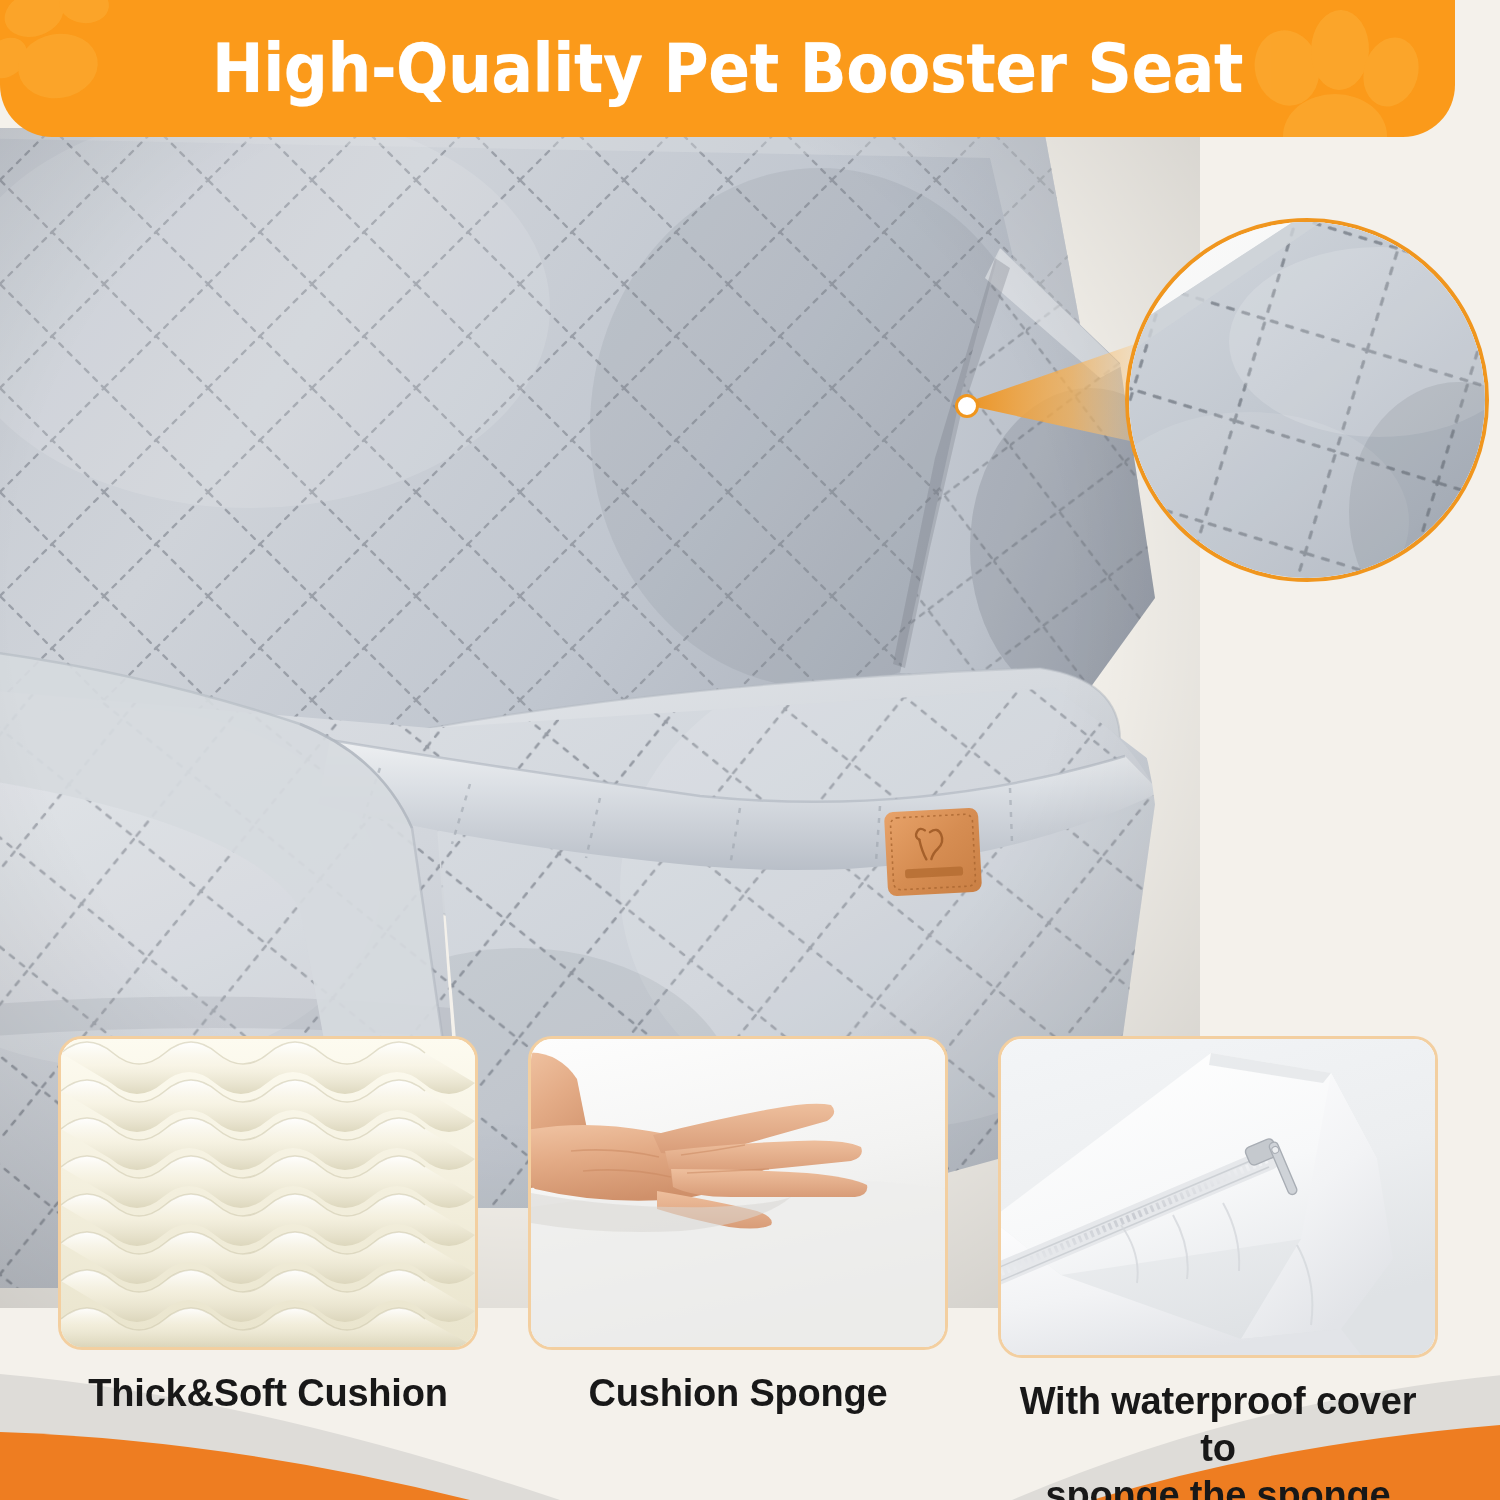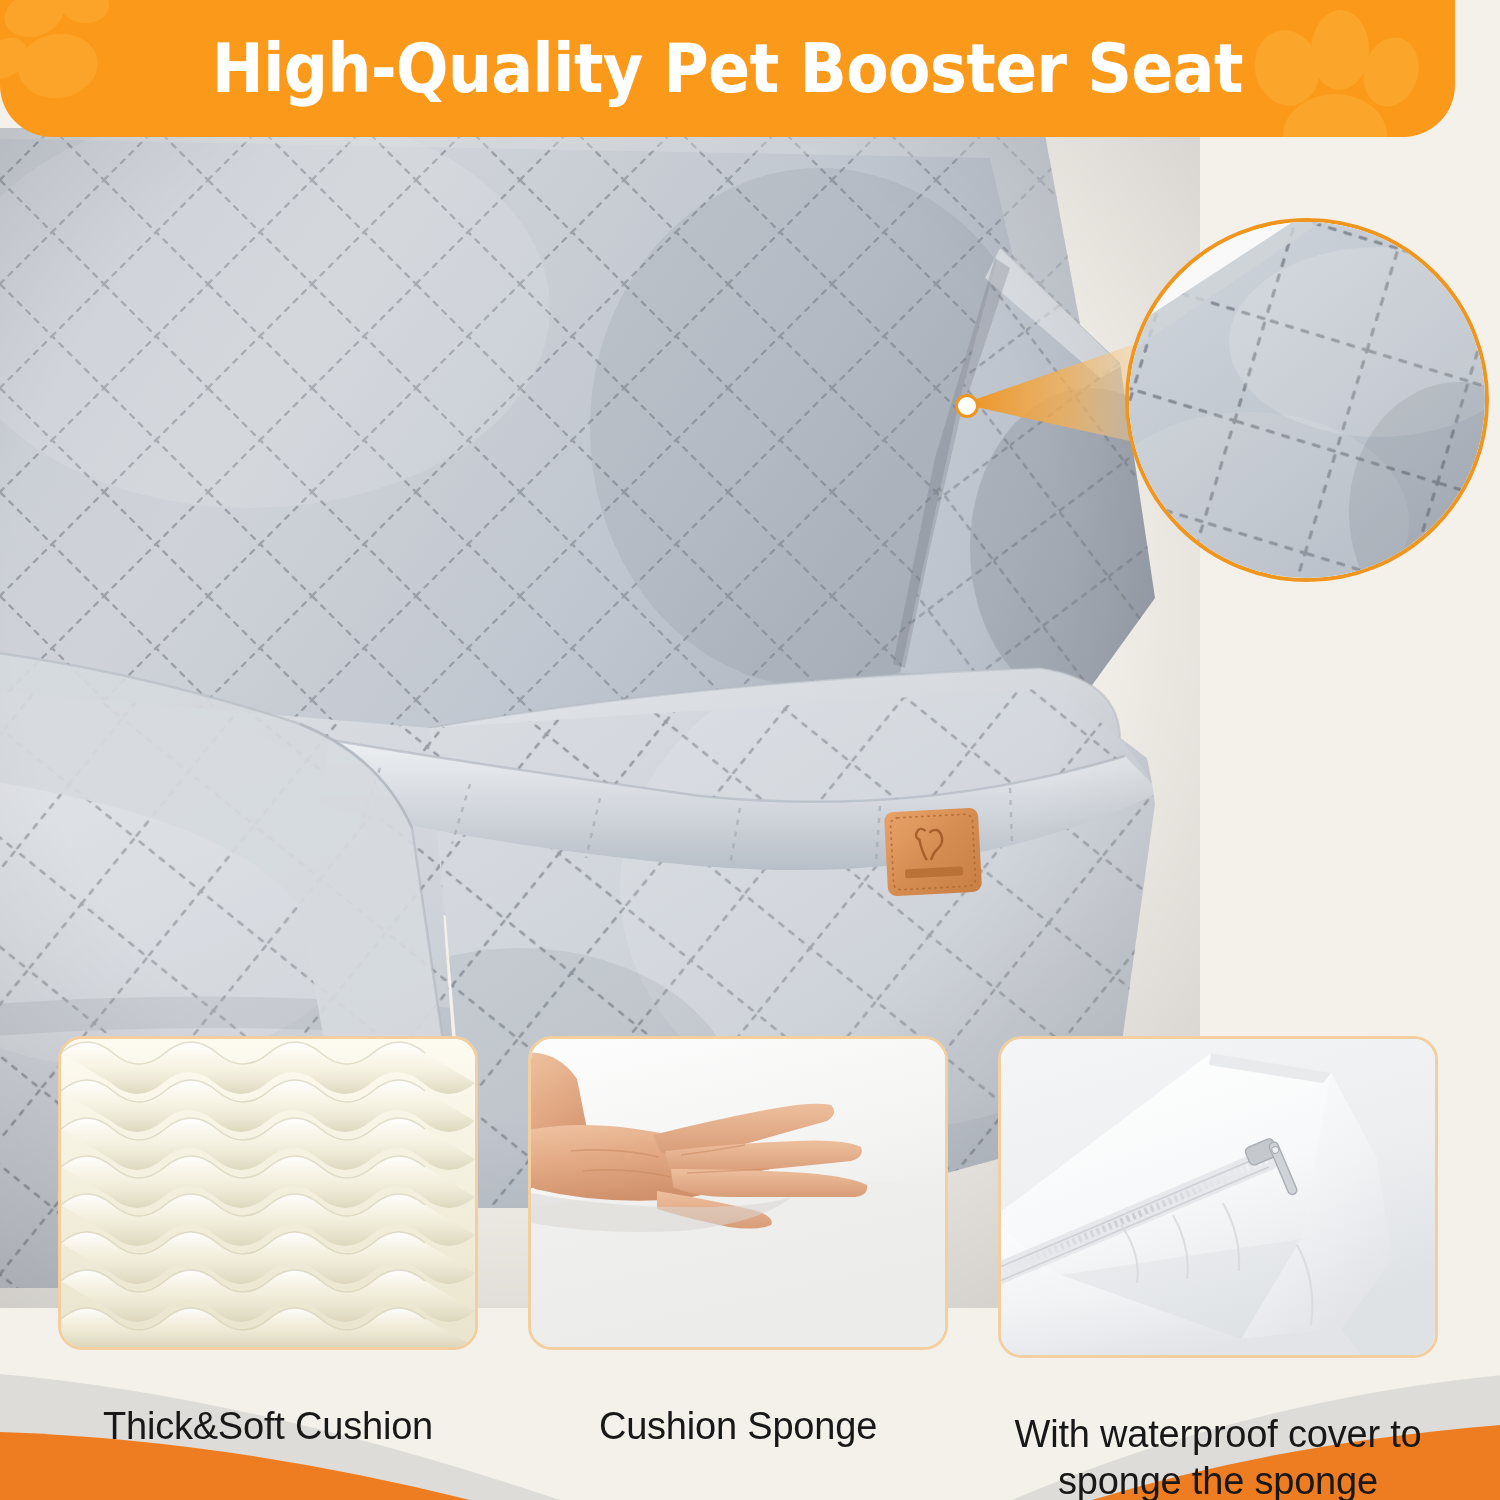--- a/index.html
+++ b/index.html
@@ -61,24 +61,23 @@
     position:absolute;left:0;top:0;
     border:3px solid #F3CFA0;
     border-radius:24px;
     overflow:hidden;
     background:#fff;
     box-sizing:border-box;
   }
   .panel-caption{
     position:absolute;left:0;width:100%;
     text-align:center;color:#181818;
-    font-size:38px;line-height:47px;font-weight:normal;
+    font-size:38px;line-height:47px;font-weight:bold;
     font-family:"Liberation Sans", sans-serif;
     letter-spacing:-.2px;
-    margin-top:33px;
   }
   #panel-1{left:58px;width:420px;}
   #panel-1 .panel-frame{width:420px;height:314px;}
   #panel-1 .panel-caption{top:334px;}
   #panel-2{left:528px;width:420px;}
   #panel-2 .panel-frame{width:420px;height:314px;}
   #panel-2 .panel-caption{top:334px;}
   #panel-3{left:998px;width:440px;}
   #panel-3 .panel-frame{width:440px;height:322px;}
   #panel-3 .panel-caption{top:342px;}

